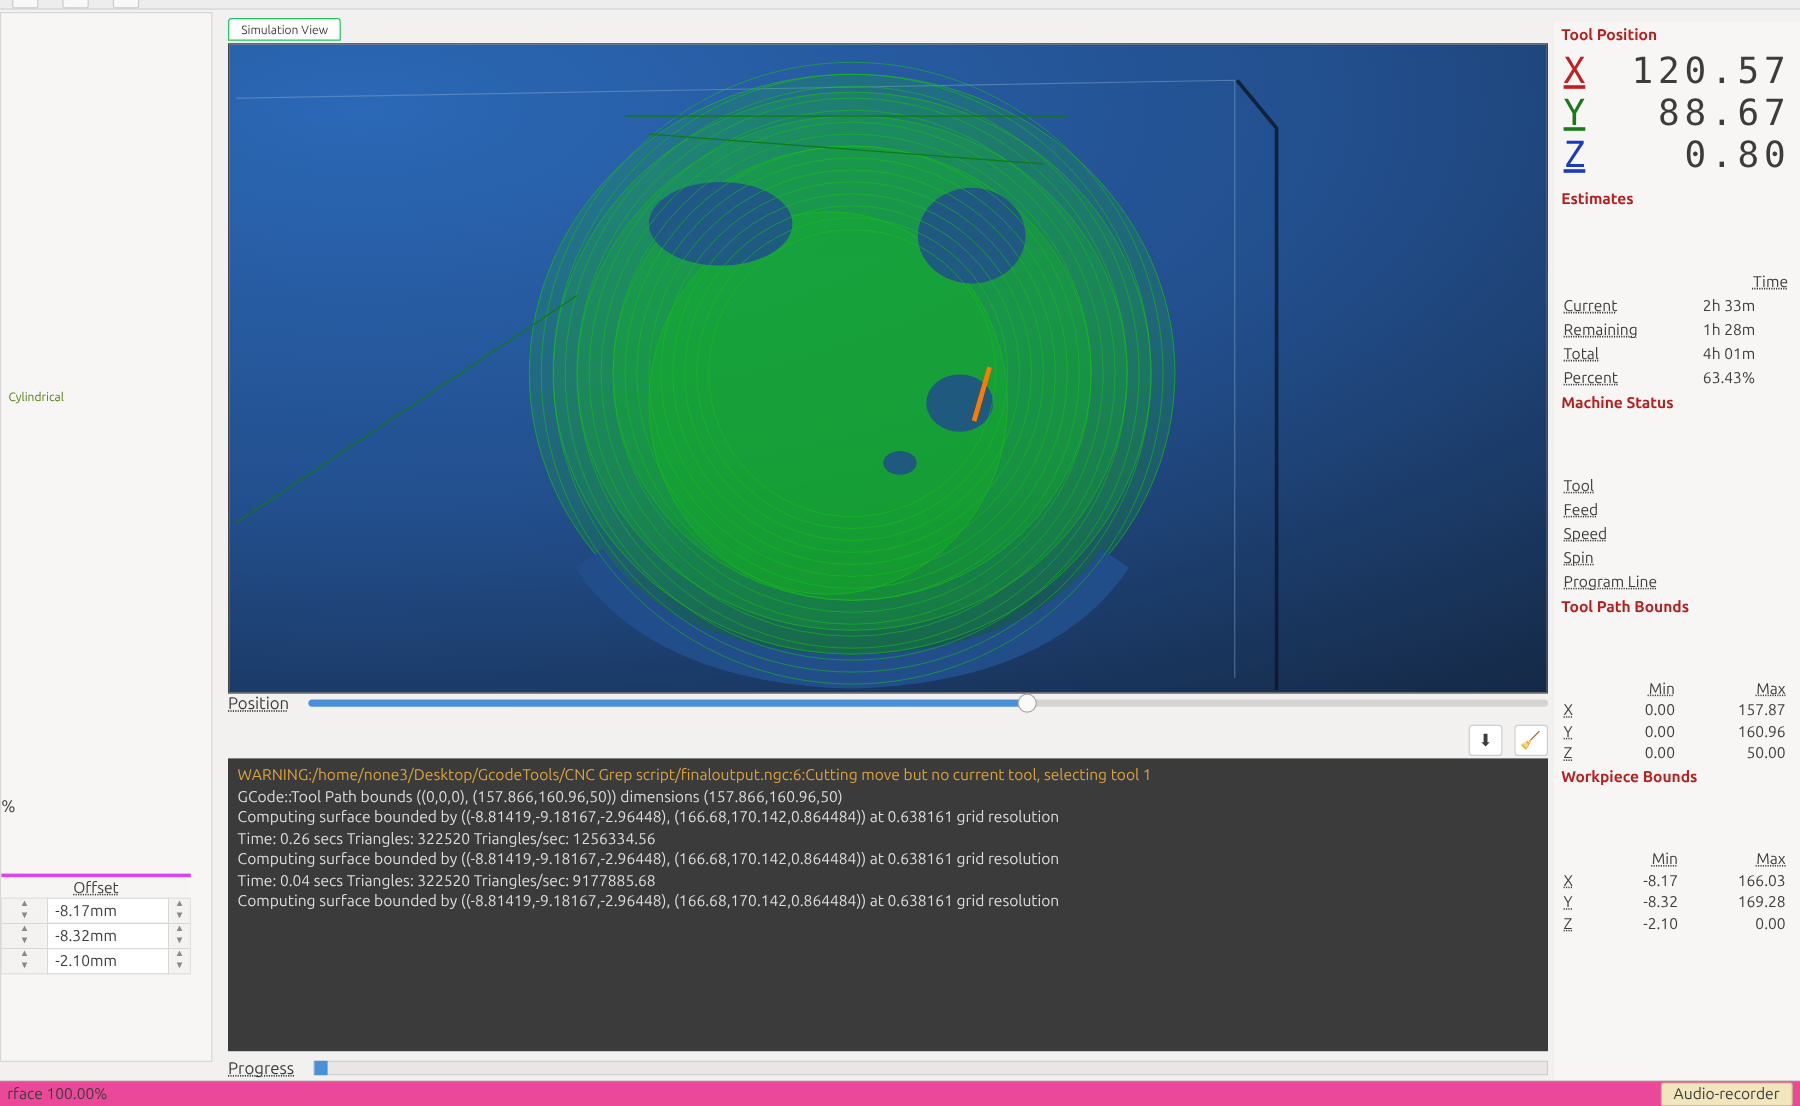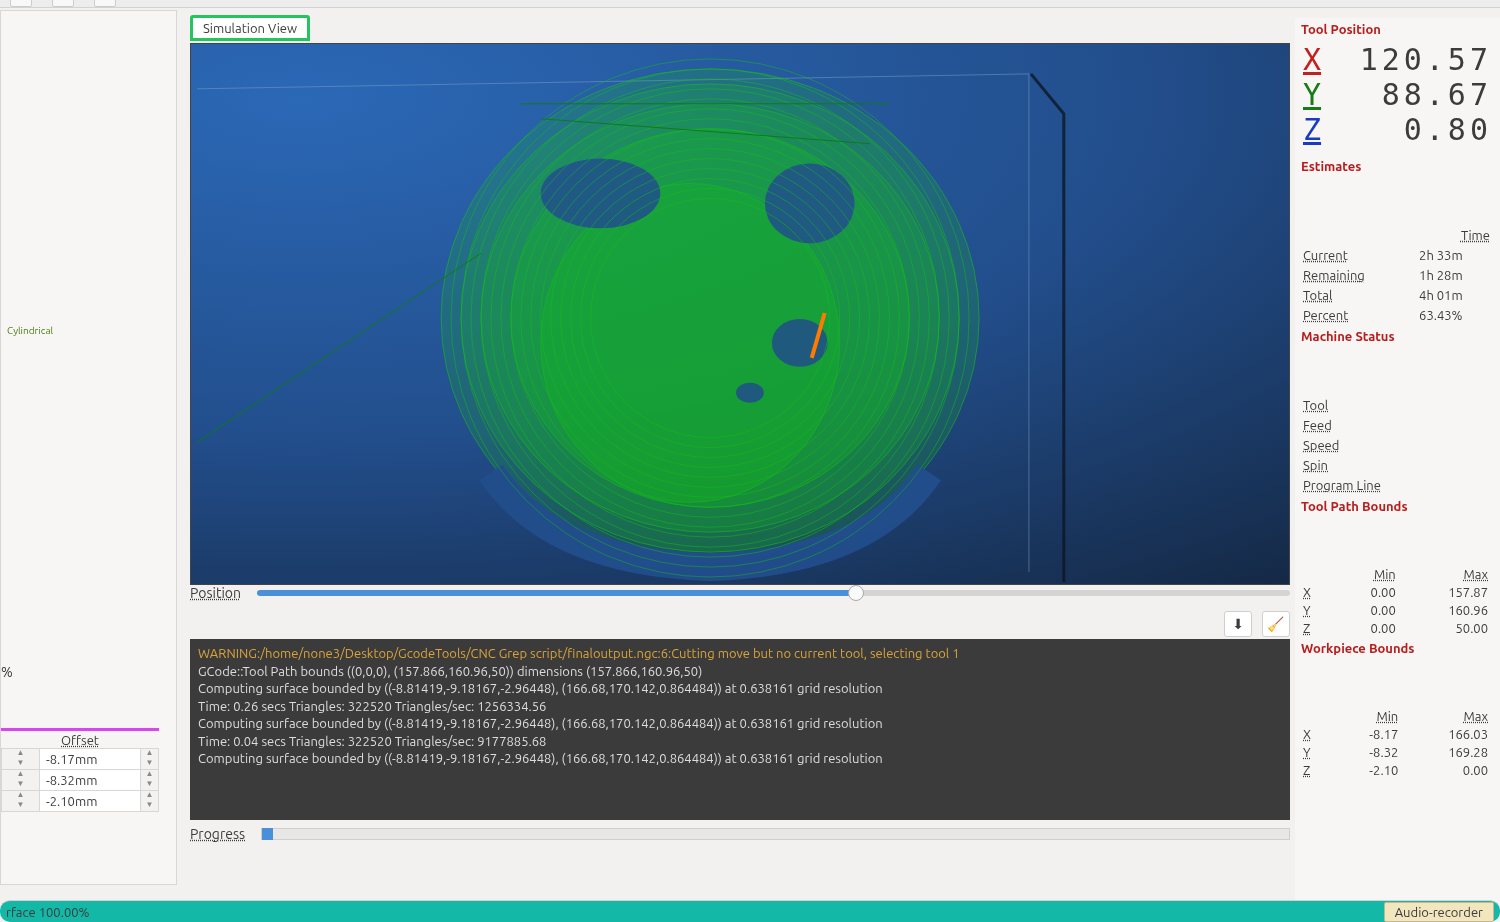--- a/index.html
+++ b/index.html
@@ -93,23 +93,23 @@
   .center-area {
     position: absolute;
     left: 190px; top: 15px;
     right: 210px;
     bottom: 10px;
   }
   .sim-tab {
     display: inline-block;
     padding: 3px 10px;
     background: #fff;
-    border: 3px solid #22c55e;
+    border: 1px solid #22c55e;
     border-radius: 3px 3px 0 0;
-    font-size: 13px;
+    font-size: 10px;
     margin-bottom: 2px;
   }
   .viewport {
     width: 1100px;
     height: 542px;
     background: radial-gradient(ellipse 170% 140% at 10% 10%, #2b68b6 0%, #224e8c 45%, #142742 85%, #0b1628 100%);
     position: relative;
     border: 1px solid #444;
     overflow: hidden;
   }
@@ -142,21 +142,21 @@
   .ct-btn {
     width: 28px; height: 26px;
     border: 1px solid #cfcfcf;
     background: #fff;
     border-radius: 3px;
     display: flex; align-items: center; justify-content: center;
     font-size: 14px;
   }
   .console {
     width: 1100px;
-    height: 181px;
+    height: 244px;
     background: #3b3b3b;
     color: #ddd;
     font-size: 13px;
     line-height: 1.35;
     padding: 6px 8px;
     overflow: hidden;
     margin-top: 2px;
   }
   .console .warn { color: #d9a33d; }
   .prog-row {
@@ -226,27 +226,26 @@
     text-align: right;
   }
   .bounds-table td:first-child {
     text-align: left;
     text-decoration: underline dotted;
   }
   .status-strip {
     position: absolute;
     left: 0; right: 0; bottom: 0;
     height: 22px;
-    background: #14b8a6;
+    background: #ec4899;
     border-top: 1px solid #d3d3d3;
     display: flex; align-items: center;
     justify-content: space-between;
     padding: 0 6px;
     font-size: 13px;
-    border-radius: 10px;
   }
   .audio-btn {
     background: #f2e6bf;
     border: 1px solid #c5b88d;
     padding: 2px 10px;
     border-radius: 2px;
   }
 </style>
 </head>
 <body>

